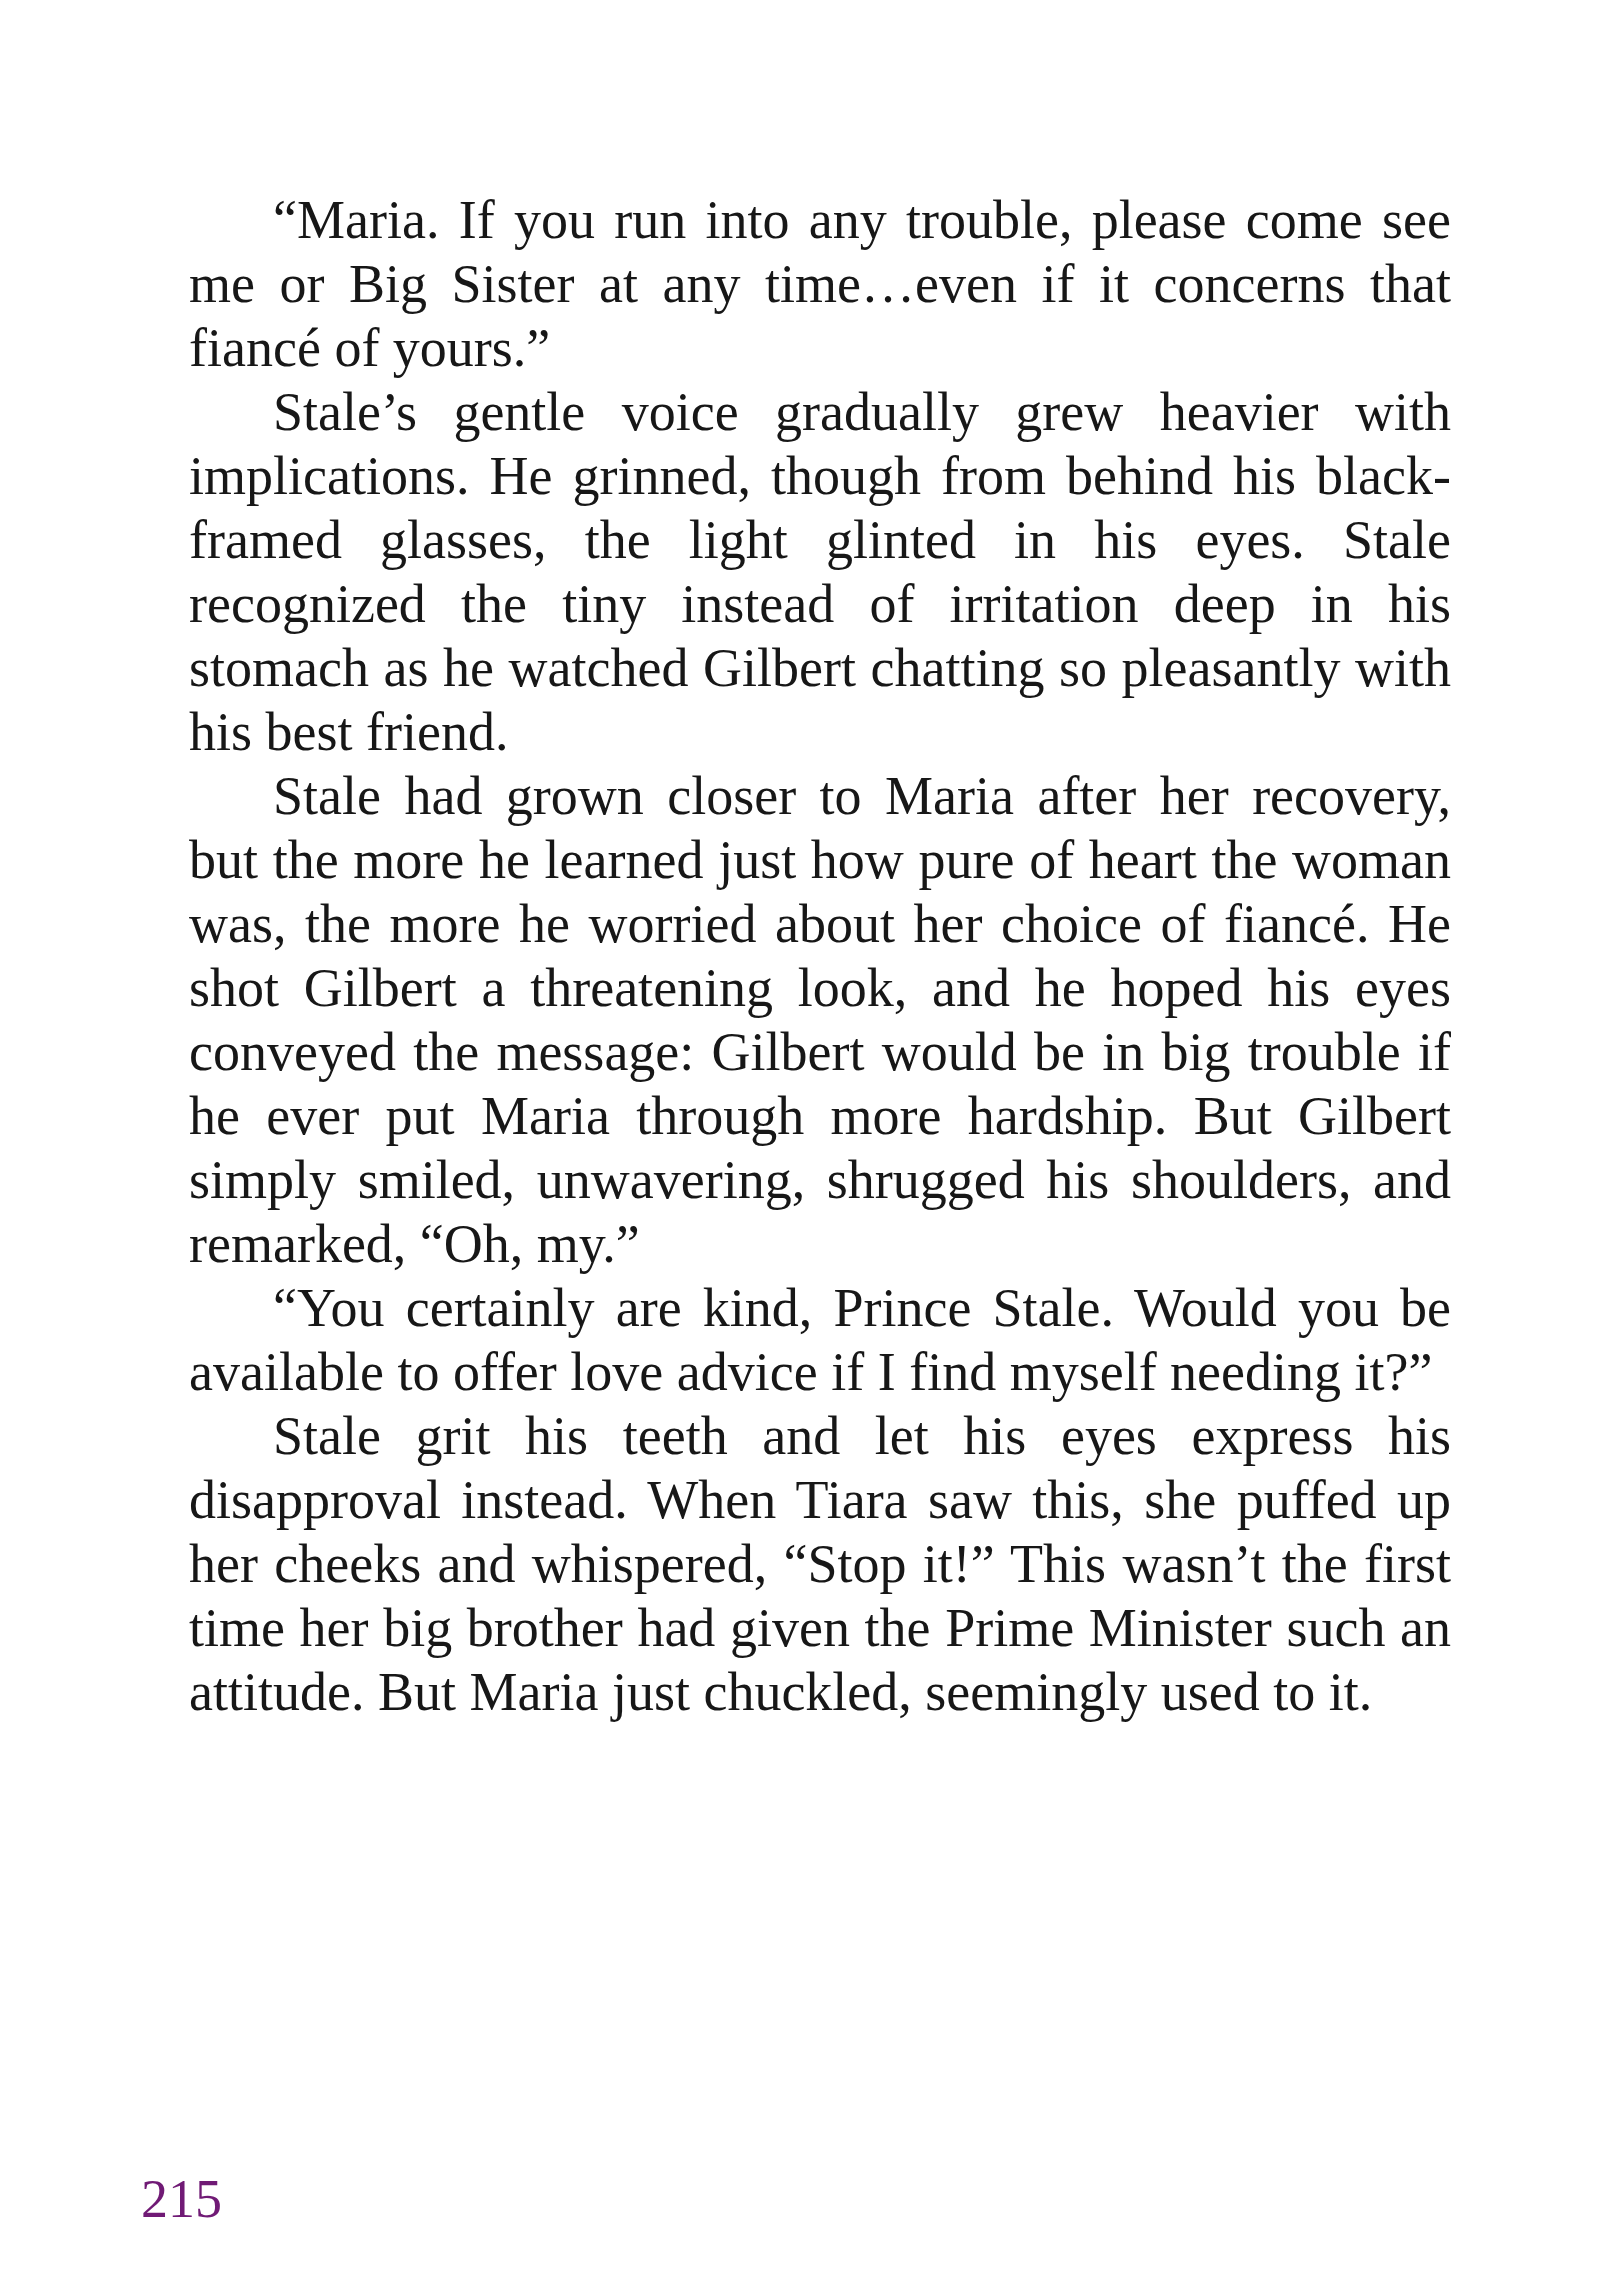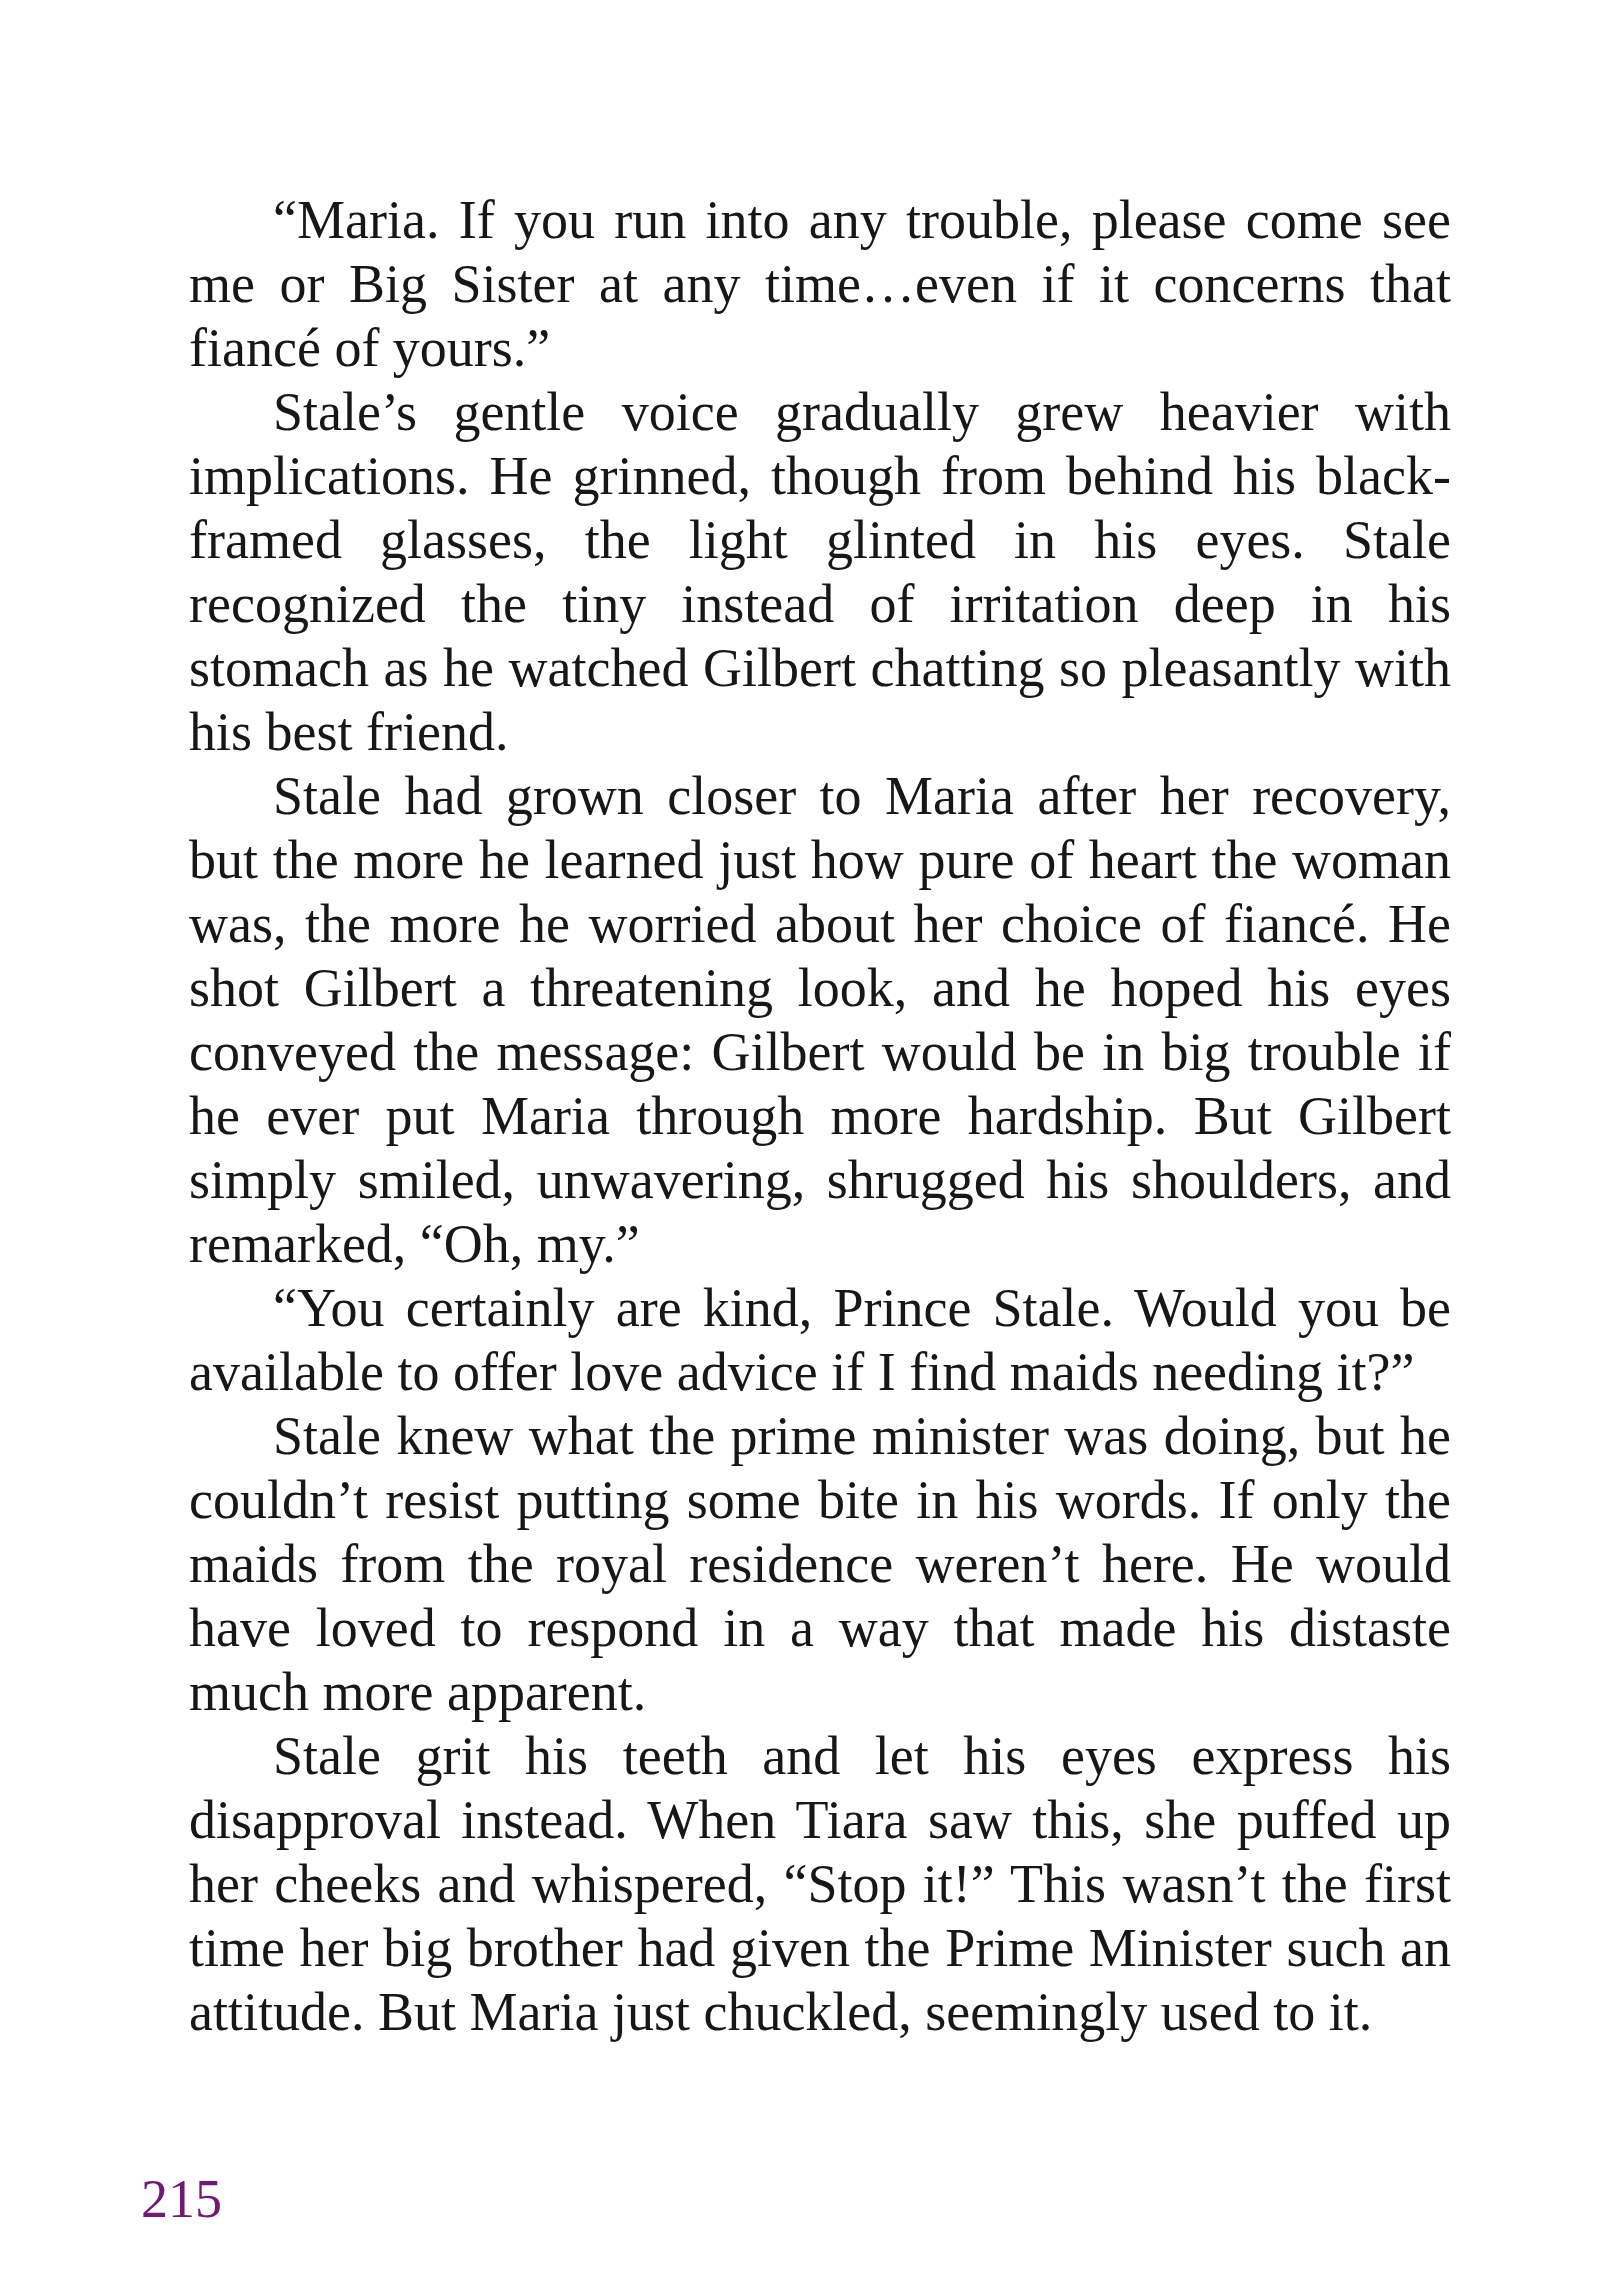--- a/index.html
+++ b/index.html
@@ -40,19 +40,18 @@
     color: #701a75;
   }
 </style>
 </head>
 <body>
 
 <div class="text-block">
   <p>“Maria. If you run into any trouble, please come see me or Big Sister at any time…even if it concerns that fiancé of yours.”</p>
   <p>Stale’s gentle voice gradually grew heavier with implications. He grinned, though from behind his black-framed glasses, the light glinted in his eyes. Stale recognized the tiny instead of irritation deep in his stomach as he watched Gilbert chatting so pleasantly with his best friend.</p>
   <p>Stale had grown closer to Maria after her recovery, but the more he learned just how pure of heart the woman was, the more he worried about her choice of fiancé. He shot Gilbert a threatening look, and he hoped his eyes conveyed the message: Gilbert would be in big trouble if he ever put Maria through more hardship. But Gilbert simply smiled, unwavering, shrugged his shoulders, and remarked, “Oh, my.”</p>
-  <p>“You certainly are kind, Prince Stale. Would you be available to offer love advice if I find maids needing it?”</p>
-  <p>Stale knew what the prime minister was doing, but he couldn’t resist putting some bite in his words. If only the maids from the royal residence weren’t here. He would have loved to respond in a way that made his distaste much more apparent.</p>
+  <p>“You certainly are kind, Prince Stale. Would you be available to offer love advice if I find myself needing it?”</p>
   <p>Stale grit his teeth and let his eyes express his disapproval instead. When Tiara saw this, she puffed up her cheeks and whispered, “Stop it!” This wasn’t the first time her big brother had given the Prime Minister such an attitude. But Maria just chuckled, seemingly used to it.</p>
 </div>
 
 <div class="page-number">215</div>
 
 
 </body></html>

